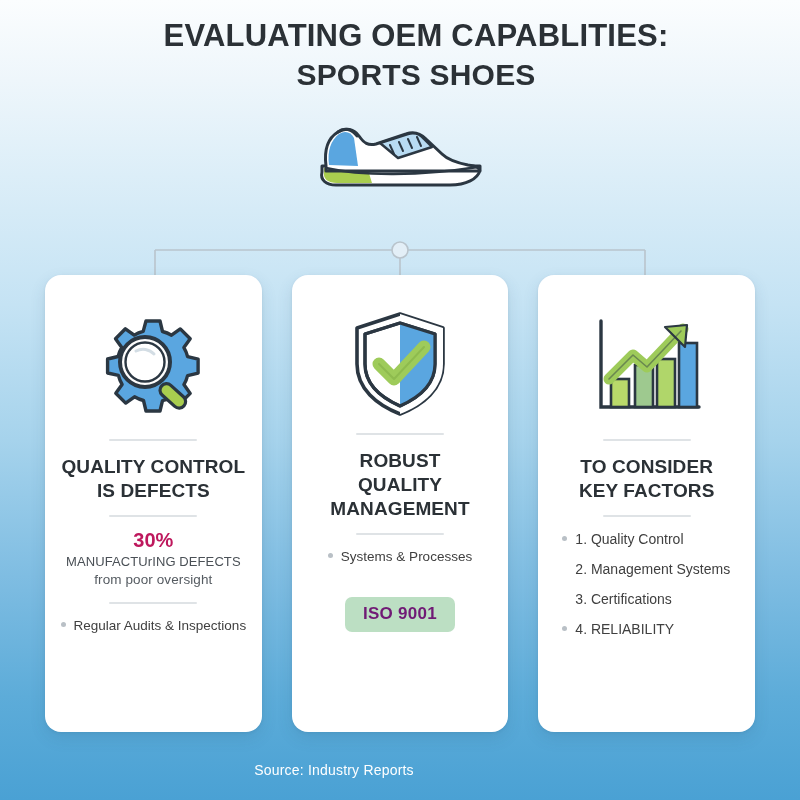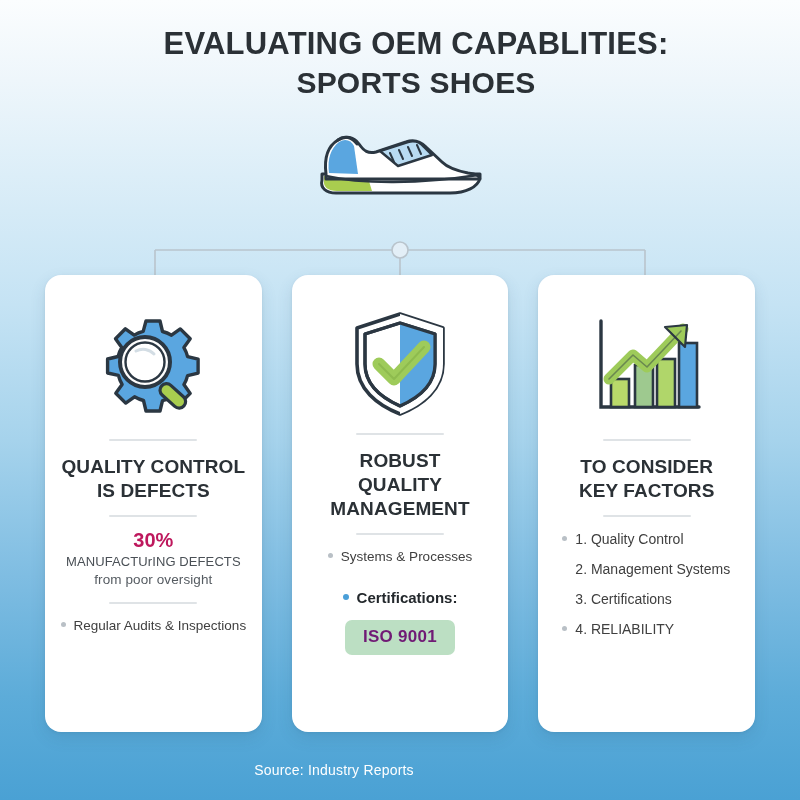--- a/index.html
+++ b/index.html
@@ -19,21 +19,21 @@
         #c5e3f4 38%,
         #a6d3ec 55%,
         #7fbde2 72%,
         #5dacd9 87%,
         #4aa1d4 100%);
     position: relative;
   }
 
   
   .header {
-    padding-top: 24px;
+    padding-top: 16px;
     text-align: center;
     margin-left: 32px;
   }
   .title-line {
     font-size: 31px;
     font-weight: bold;
     letter-spacing: 0.2px;
     color: #2b3136;
     line-height: 1.28;
   }
@@ -276,24 +276,20 @@
     <div class="divider"></div>
     <div class="card-title">ROBUST</div>
     <div class="card-title">QUALITY</div>
     <div class="card-title">MANAGEMENT</div>
     <div class="divider tight"></div>
     <div class="bullet-row center">
       <span class="dot"></span>
       <span>Systems &amp; Processes</span>
     </div>
     <div style="height:20px"></div>
-    <div class="bullet-row center strong">
-      <span class="dot blue"></span>
-      <span>Certifications:</span>
-    </div>
     <div class="badge">ISO 9001</div>
     <div class="spacer"></div>
   </div>
 
   <div class="card">
     <div class="card-icon">
       <svg width="120" height="104" viewBox="0 0 120 104">
 
         <path d="M14 6 V92 H112" fill="none" stroke="#2b3742" stroke-width="3.4" stroke-linecap="round"></path>
 

